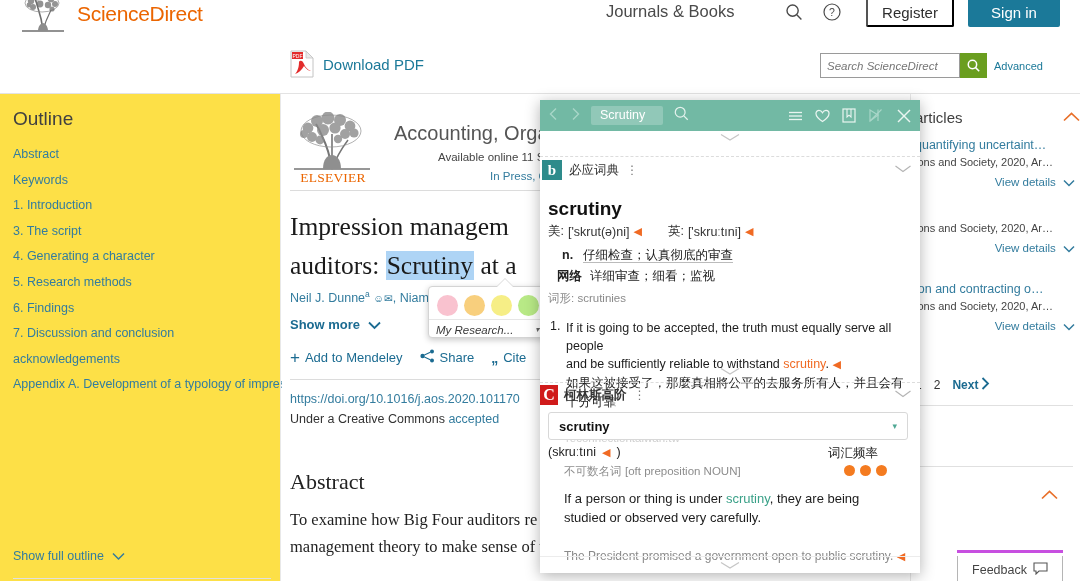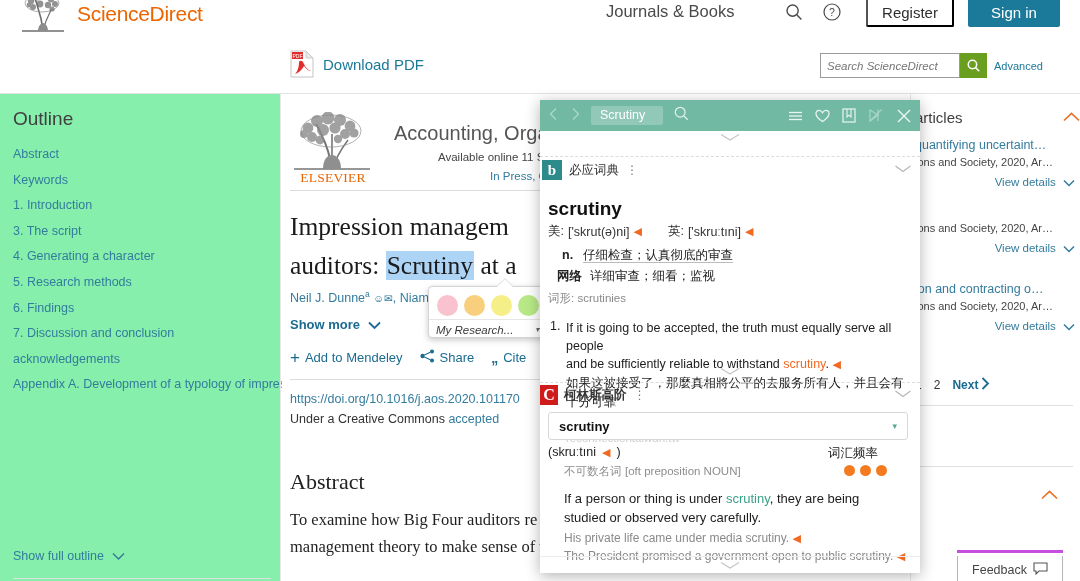--- a/index.html
+++ b/index.html
@@ -55,21 +55,21 @@
   }
   .search-sd-btn {
     width: 27px; height: 25px; background: #6a9e1f; border: none; cursor: pointer;
     display:flex; align-items:center; justify-content:center; margin-left: 0;
   }
   .advanced-link { font-size: 11px; color: #1b7999; margin-left: 7px; cursor: pointer; }
 
   .hdr-rule { position:absolute; left:0; top:93px; width:1080px; height:1px; background:#e3e3e3; }
 
   
-  .sidebar { position: absolute; left: 0; top: 94px; width: 281px; height: 487px; background:#86efac; }
+  .sidebar { position: absolute; left: 0; top: 94px; width: 281px; height: 487px; background:#fde047; }
   .sb-title { position:absolute; left: 13px; top: 14px; font-size: 19px; color: #404040; font-weight: 400; }
   .sb-list { position:absolute; left: 13px; top: 48px; width: 262px; }
   .sb-item { font-size: 12.5px; color: #337c9e; line-height: 25.6px; cursor: pointer; white-space: nowrap; }
   .sb-showfull { position:absolute; left: 13px; top: 455px; font-size: 12.5px; color: #337c9e; cursor: pointer; }
   .sb-divider { position:absolute; left: 13px; top: 484px; width: 258px; height:1px; background:#e0e0e0; }
   .sb-scroll-rule { position:absolute; left: 280px; top: 94px; width:1px; height:487px; background:#e8e8e8; }
 
   
   .main { position:absolute; left: 282px; top: 94px; width: 628px; height: 487px; background:#fff; overflow:hidden; }
   .journal-head { position:absolute; left: 8px; top: 14px; width: 560px; }
@@ -700,24 +700,20 @@
         <span class="col-dot"></span>
         <span class="col-dot"></span>
       </div>
       <div class="col-gram">
         <span>不可数名词</span>
         <span>[oft preposition NOUN]</span>
       </div>
       <div class="col-def">
         <span>If a person or thing is under </span><span class="hw">scrutiny</span><span>, they are being studied or observed very carefully.</span>
       </div>
-      <div class="col-ex1">
-        <span>His private life came under media scrutiny.</span>
-        <span class="spk">◀</span>
-      </div>
       <div class="col-ex2">
         <span>The President promised a government open to public scrutiny.</span>
         <span class="spk">◀</span>
       </div>
 
       <div class="dict-bot-rule"></div>
       <span class="dict-bot-chev">
         <svg width="22" height="9" viewBox="0 0 22 9">
             <path d="M2 1.5 L11 7 L20 1.5" fill="none" stroke="#c6c6c6" stroke-width="1.3"></path>
           </svg>

